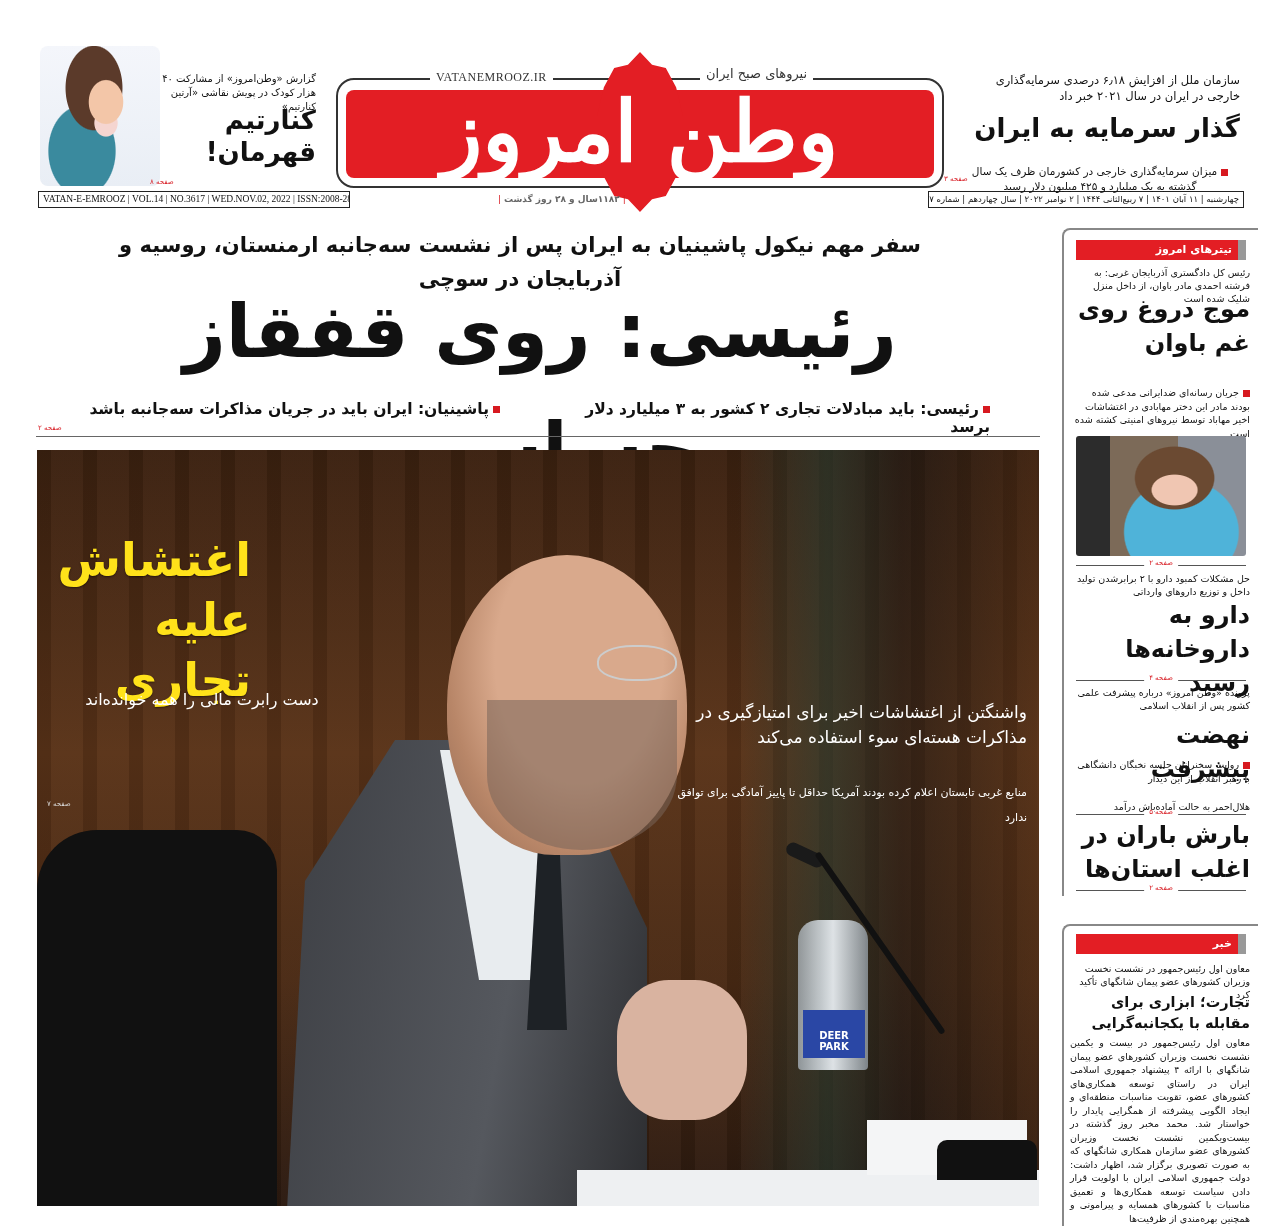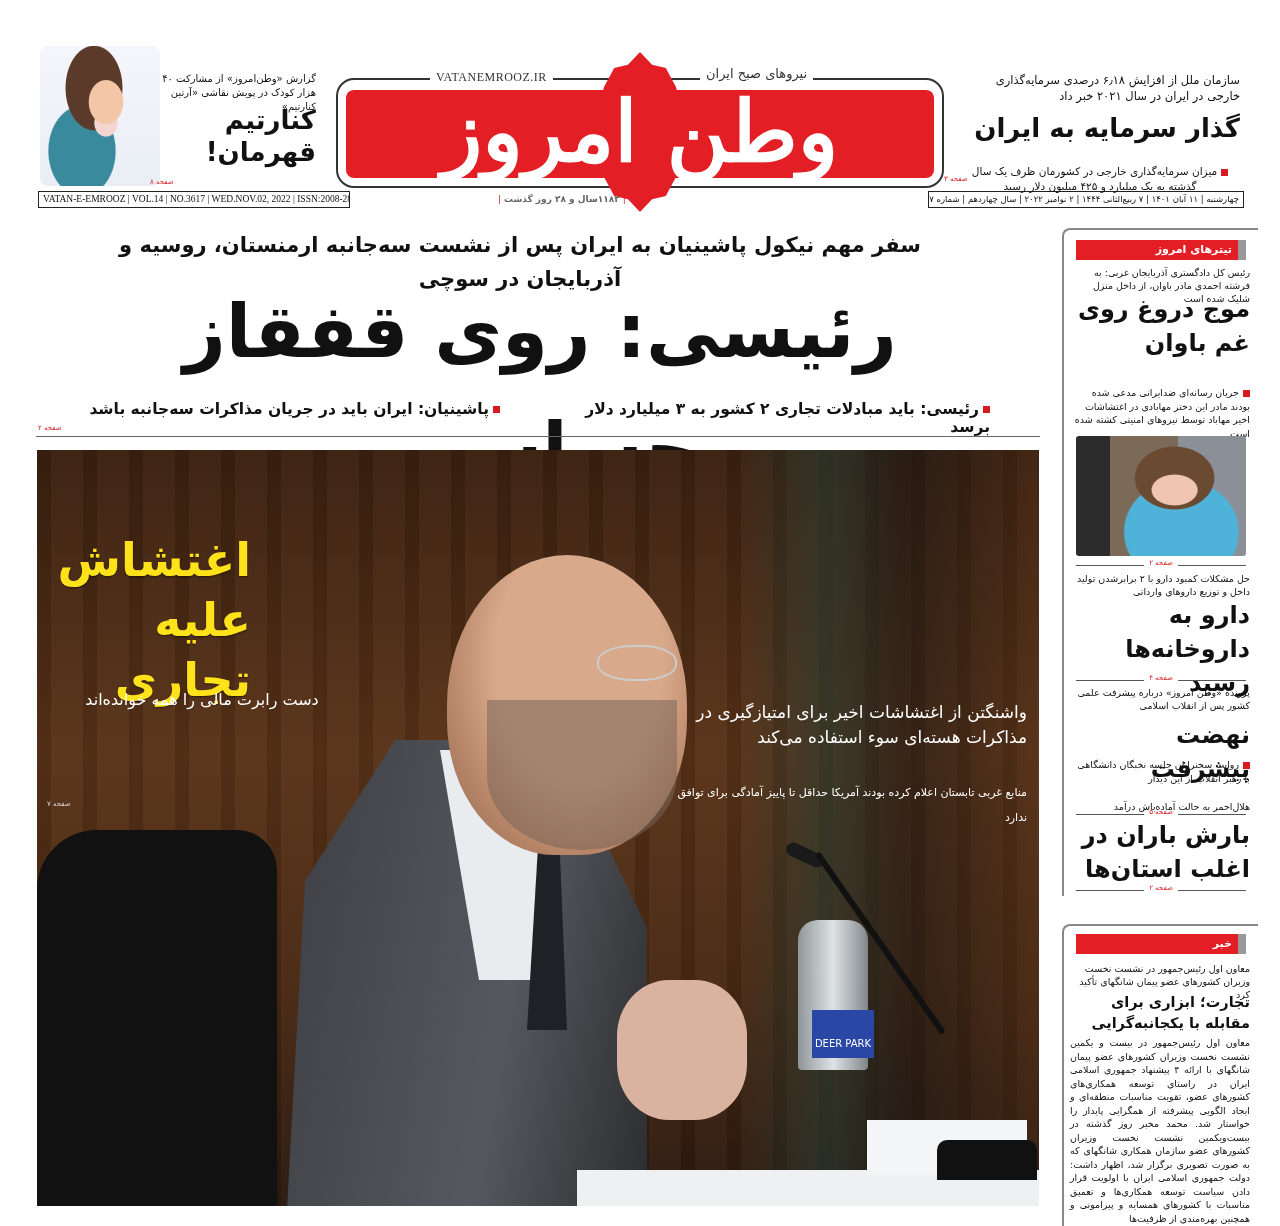--- a/index.html
+++ b/index.html
@@ -146,21 +146,21 @@
   <div class="abs photo-head"></div>
   <div class="abs photo-beard"></div>
   <div class="abs photo-glasses"></div>
   <div class="abs photo-hands"></div>
   <div class="abs desk"></div>
   <div class="abs papers"></div>
   <div class="abs mic-head"></div>
   <div class="abs mic-stem"></div>
   <div class="abs mic-base"></div>
   <div class="abs bottle"></div>
-  <div class="abs bottle-label" style="color:#fff;font-size:10px;font-weight:normal;text-align:center;padding-top:28px;margin-left:9px;">DEER PARK</div>
+  <div class="abs bottle-label" style="color:#fff;font-size:10px;font-weight:bold;text-align:center;padding-top:20px;">DEER PARK</div>
 
   <div class="abs photo-title rtl">
     <div>اغتشاش</div>
     <div>علیه تجاری</div>
   </div>
   <div class="abs photo-subtitle rtl">دست رابرت مالی را همه خوانده‌اند</div>
   <div class="abs photo-page rtl">صفحه ۷</div>
   <div class="abs photo-caption1 rtl">واشنگتن از اغتشاشات اخیر برای امتیازگیری در مذاکرات هسته‌ای سوء استفاده می‌کند</div>
   <div class="abs photo-caption2 rtl">منابع غربی تابستان اعلام کرده بودند آمریکا حداقل تا پاییز آمادگی برای توافق ندارد</div>
 </div>

